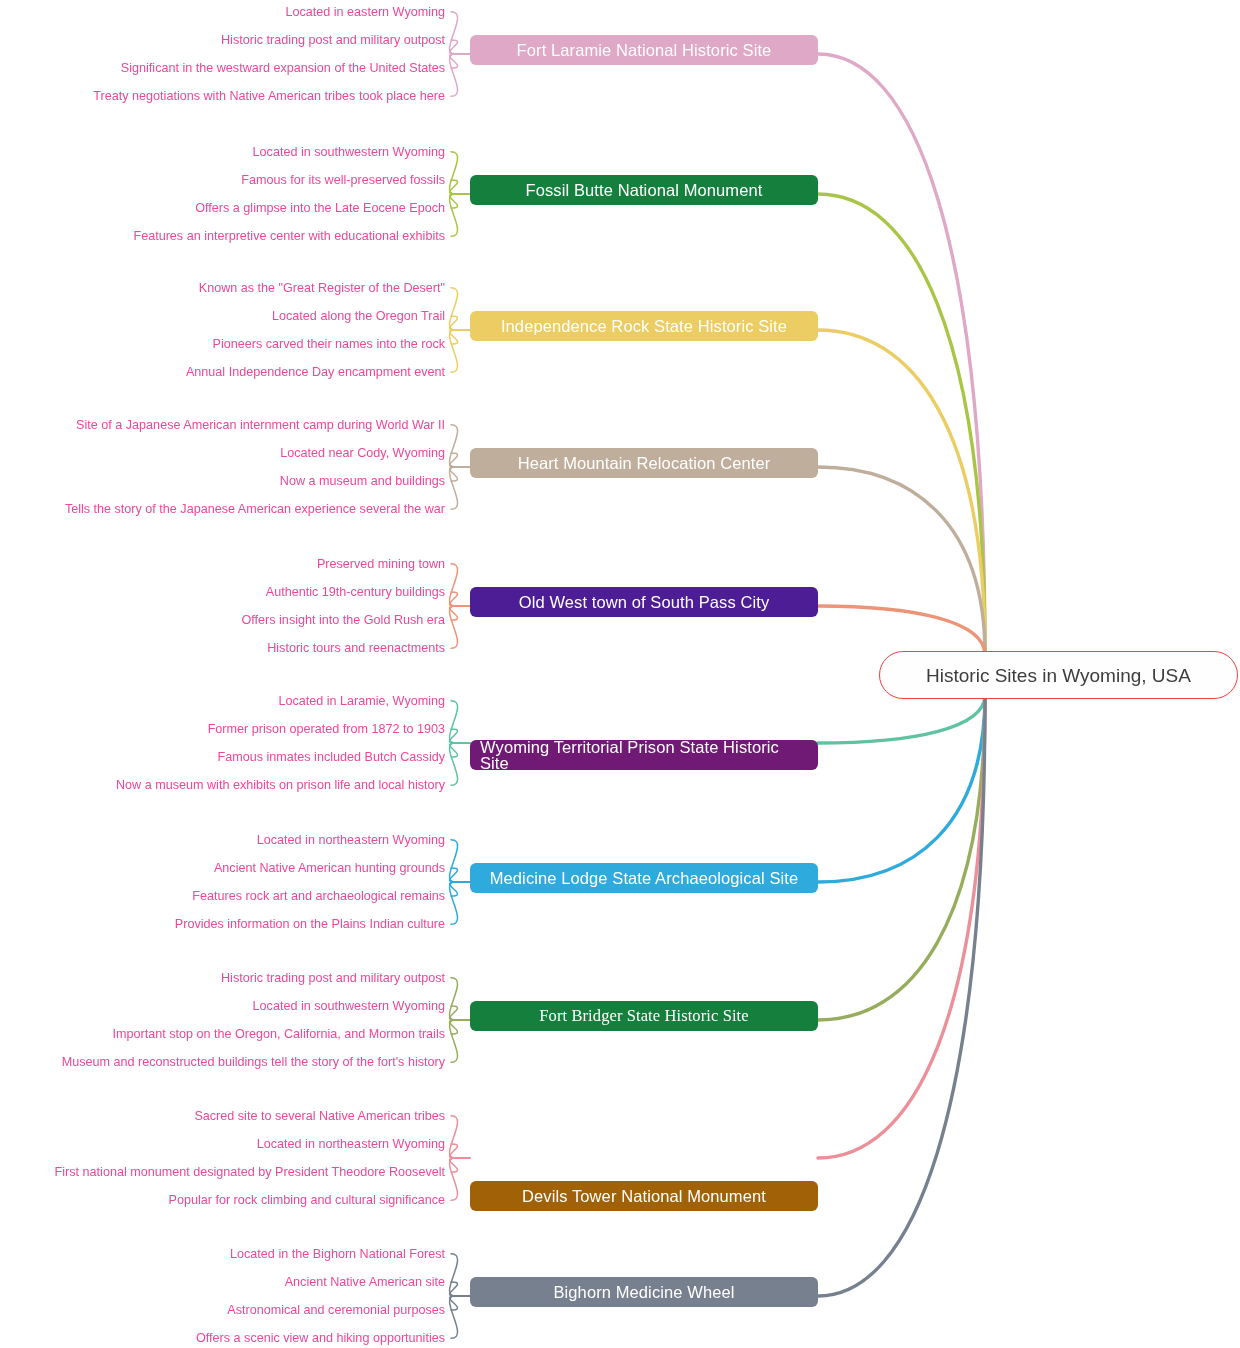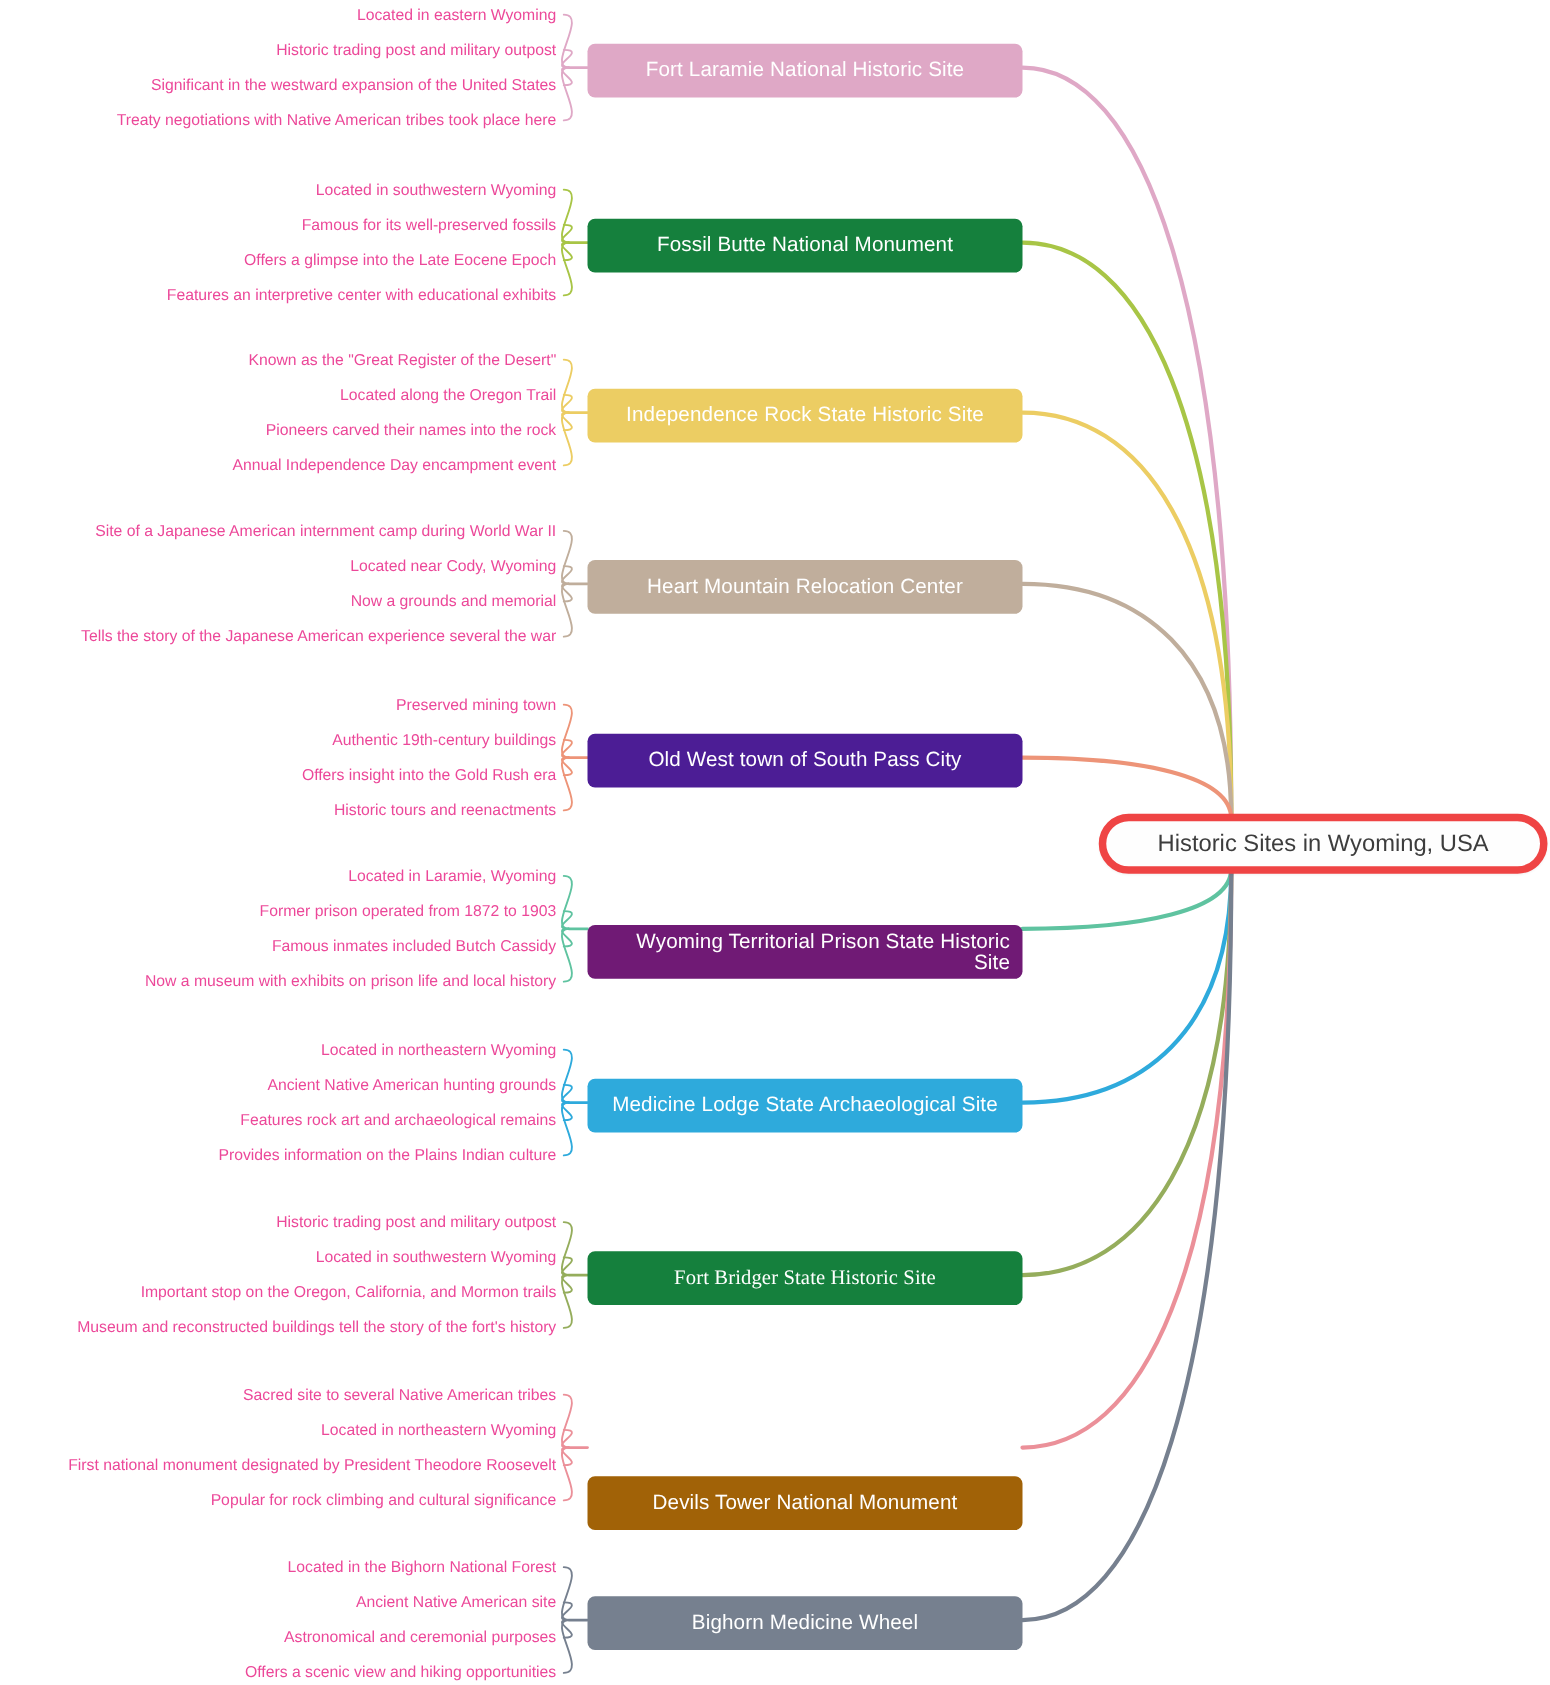--- a/index.html
+++ b/index.html
@@ -8,30 +8,30 @@
     background:#ffffff;
     font-family:"Liberation Sans", sans-serif;
     position:relative;
     overflow:hidden;
     -webkit-font-smoothing:antialiased;
   }
   #canvas{position:absolute;left:0;top:0;width:1240px;height:1348px;}
   #edges{position:absolute;left:0;top:0;width:1240px;height:1348px;pointer-events:none;}
   .branch-node{
     position:absolute;
-    height:43px;
+    height:30px;
     left:470px;
     width:348px;
     border-radius:6px;
     color:#ffffff;
     font-size:16.5px;
     display:flex;
     align-items:center;
     justify-content:center;
-    text-align:right;
+    text-align:left;
     letter-spacing:.1px;
     box-sizing:border-box;
     padding:0 10px;
     line-height:1;
   }
   .leaf-label{
     position:absolute;
     right:0;
     text-align:right;
     font-size:12.6px;
@@ -41,21 +41,21 @@
     transform:translateY(-50%);
   }
   .leaf-wrap{position:absolute;left:0;width:445px;}
   #root-node{
     position:absolute;
     left:879px;
     top:651px;
     width:359px;
     height:48px;
     background:#fefefe;
-    border:6px solid #ef4444;
+    border:1px solid #ef4444;
     border-radius:24px;
     display:flex;
     align-items:center;
     justify-content:center;
     font-size:19px;
     color:#3d3d3d;
     box-sizing:border-box;
     box-shadow:0 1px 2px rgba(0,0,0,0.05);
     z-index:5;
     line-height:1;
@@ -176,21 +176,21 @@
       <div class="branch-node" style="top: 448px; background: rgb(192, 174, 156);">
         <span>Heart Mountain Relocation Center</span>
       </div>
       <div class="leaf-wrap" style="top: 424.7px; width: 445px;">
         <div class="leaf-label">Site of a Japanese American internment camp during World War II</div>
       </div>
       <div class="leaf-wrap" style="top: 452.9px; width: 445px;">
         <div class="leaf-label">Located near Cody, Wyoming</div>
       </div>
       <div class="leaf-wrap" style="top: 481.1px; width: 445px;">
-        <div class="leaf-label">Now a grounds and memorial</div>
+        <div class="leaf-label">Now a museum and buildings</div>
       </div>
       <div class="leaf-wrap" style="top: 509.3px; width: 445px;">
         <div class="leaf-label">Tells the story of the Japanese American experience several the war</div>
       </div>
       <div class="branch-node" style="top: 587px; background: #4c1d95;">
         <span>Old West town of South Pass City</span>
       </div>
       <div class="leaf-wrap" style="top: 563.7px; width: 445px;">
         <div class="leaf-label">Preserved mining town</div>
       </div>

